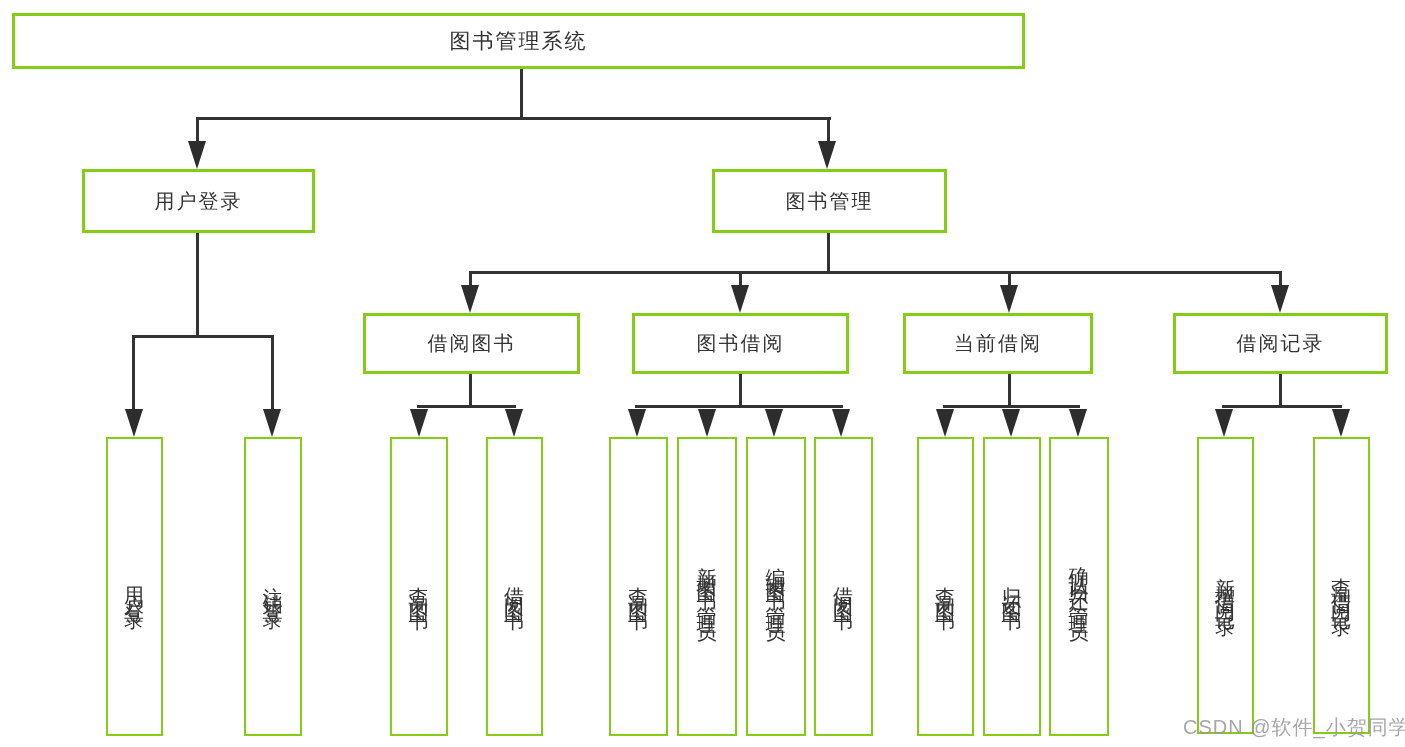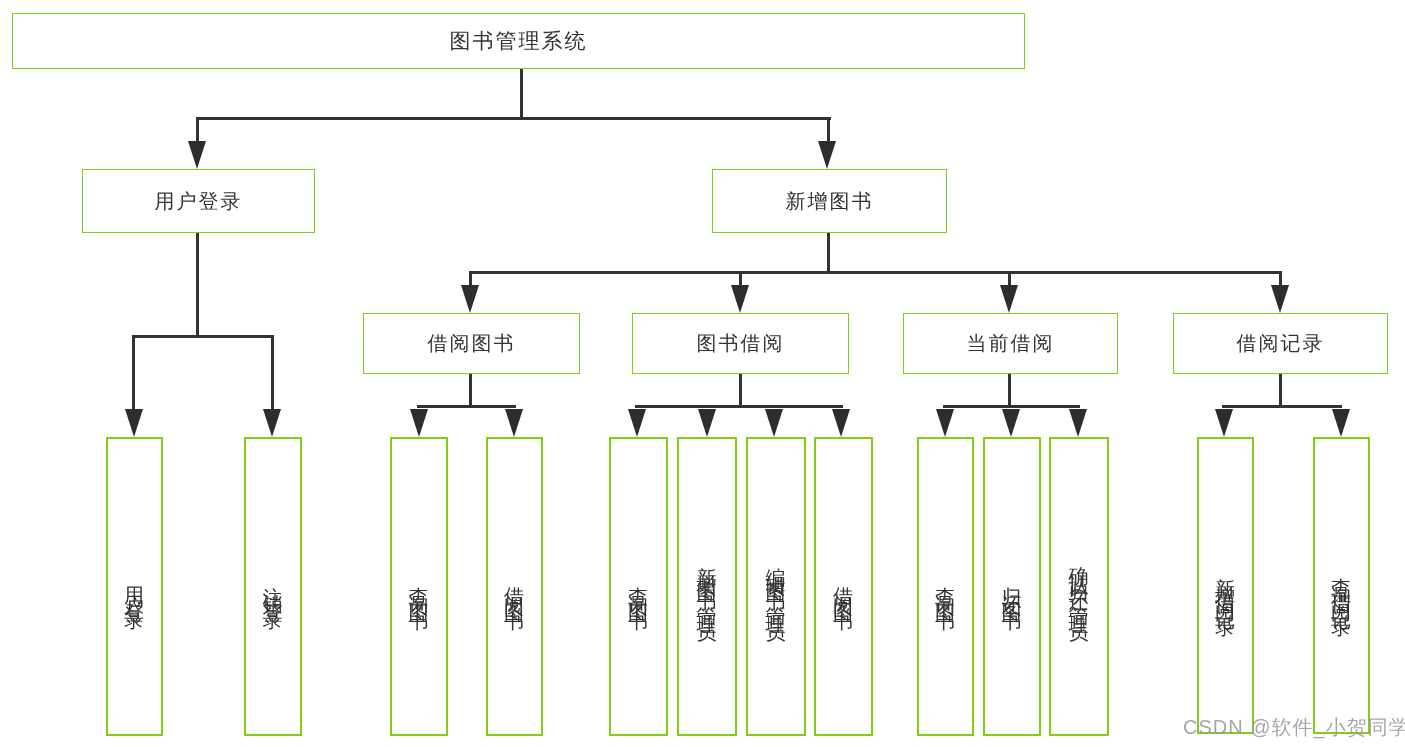--- a/index.html
+++ b/index.html
@@ -8,21 +8,21 @@
     width: 1405px;
     height: 747px;
     background: #ffffff;
     font-family: "Liberation Sans", sans-serif;
     overflow: hidden;
   }
   .box {
     position: absolute;
     box-sizing: border-box;
     background: #ffffff;
-    border: 1px solid #84cc16;
+    border: 3px solid #84cc16;
     display: flex;
     align-items: center;
     justify-content: center;
     color: #333333;
     z-index: 2;
   }
   .box .lbl {
     font-size: 20px;
     letter-spacing: 2px;
     white-space: nowrap;
@@ -68,30 +68,30 @@
 <div class="canvas">
 
   <div class="box root-box" style="left:12px; top:13px; width:1013px; height:56px;">
     <span class="lbl">图书管理系统</span>
   </div>
 
   <div class="box" style="left:82px; top:169px; width:233px; height:64px;">
     <span class="lbl">用户登录</span>
   </div>
   <div class="box" style="left:712px; top:169px; width:235px; height:64px;">
-    <span class="lbl">新增图书</span>
+    <span class="lbl">图书管理</span>
   </div>
 
   <div class="box" style="left:363px; top:313px; width:217px; height:61px;">
     <span class="lbl">借阅图书</span>
   </div>
   <div class="box" style="left:632px; top:313px; width:217px; height:61px;">
     <span class="lbl">图书借阅</span>
   </div>
-  <div class="box" style="left:903px; top:313px; width:215px; height:61px;">
+  <div class="box" style="left:903px; top:313px; width:190px; height:61px;">
     <span class="lbl">当前借阅</span>
   </div>
   <div class="box" style="left:1173px; top:313px; width:215px; height:61px;">
     <span class="lbl">借阅记录</span>
   </div>
 
   <div class="box leaf" style="left:106px; top:437px; width:57px; height:299px;">
     <span class="lbl">用户登录</span>
   </div>
   <div class="box leaf" style="left:244px; top:437px; width:58px; height:299px;">

